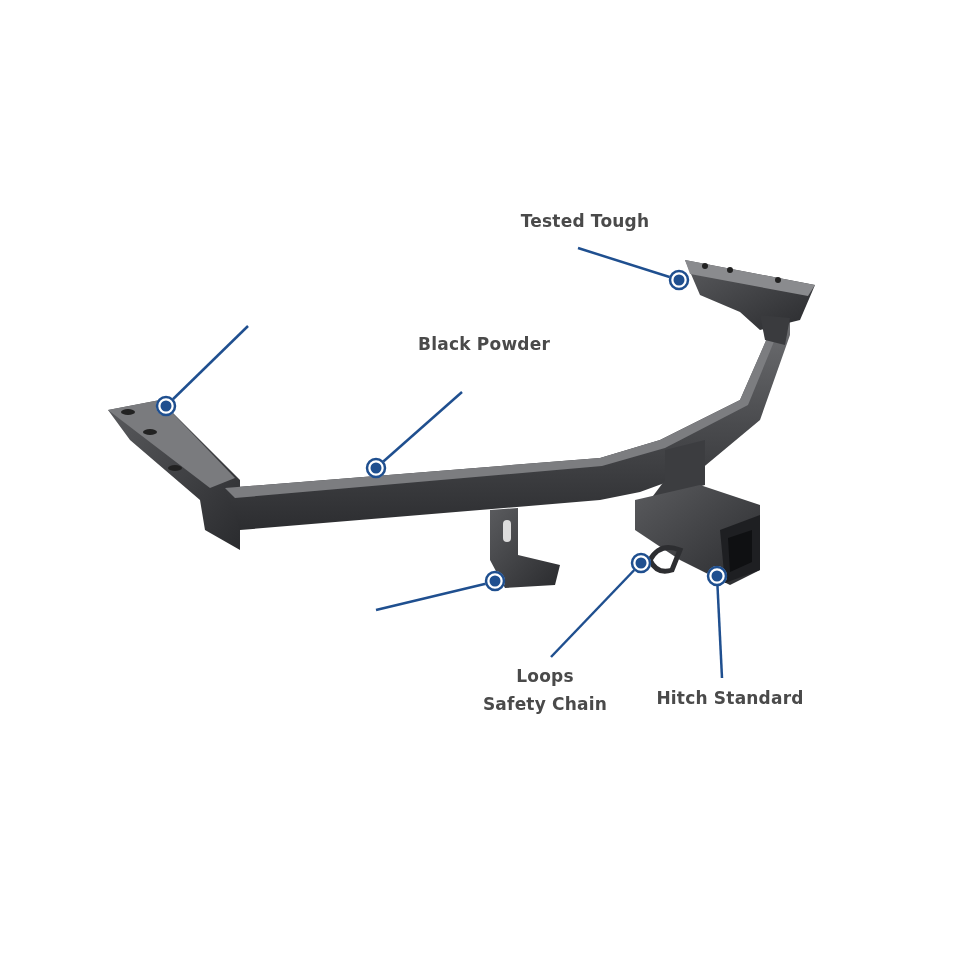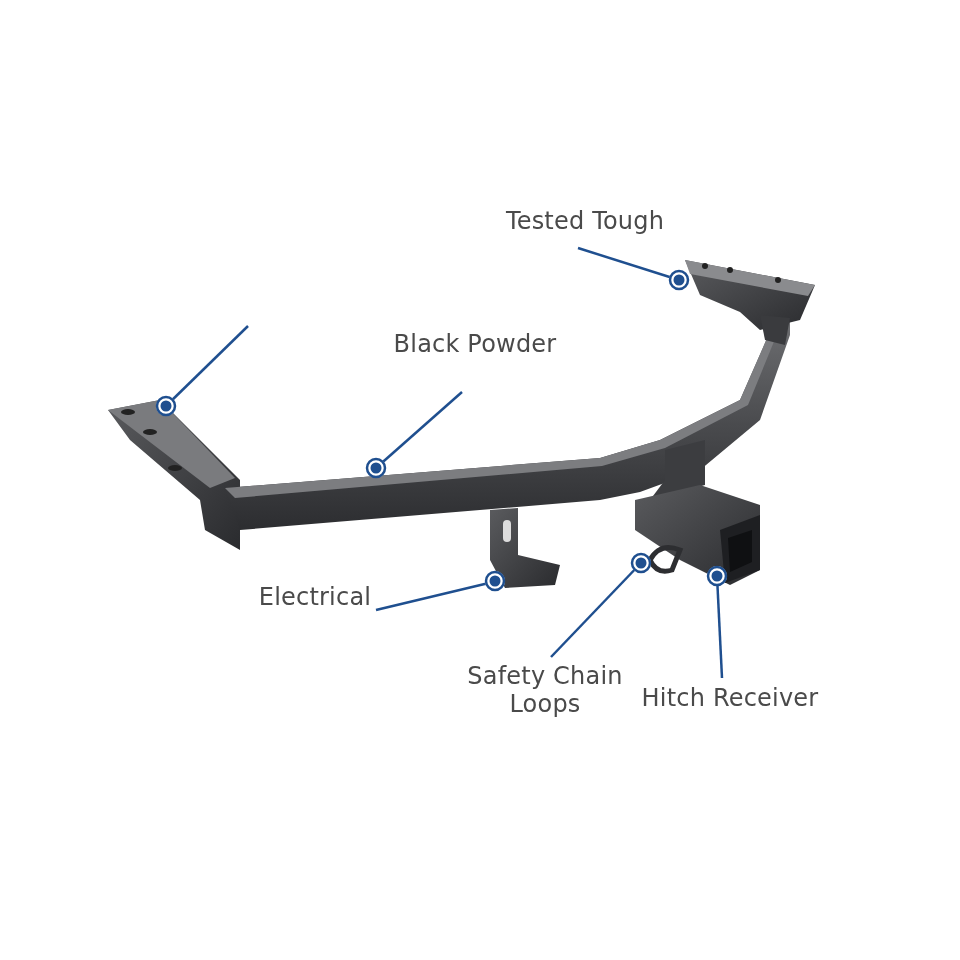--- a/index.html
+++ b/index.html
@@ -1,18 +1,18 @@
 <!DOCTYPE html>
 <html><head>
 <meta charset="utf-8">
 <style>
   html, body { margin:0; padding:0; background:#ffffff; }
   body { width:960px; height:960px; position:relative; overflow:hidden; font-family:"DejaVu Sans", sans-serif; }
   #stage { position:absolute; left:0; top:0; width:960px; height:960px; }
-  .label { position:absolute; color:#4a4a4a; font-weight:normal; font-size:24px; line-height:28px; text-align:center; white-space:nowrap; letter-spacing:0.2px; }
+  .label { position:absolute; color:#4a4a4a; font-weight:bold; font-size:17px; line-height:28px; text-align:center; white-space:nowrap; letter-spacing:0.2px; }
   .label span { display:block; }
 </style>
 </head>
 <body>
 
 <div id="stage">
   <svg width="960" height="960" viewBox="0 0 960 960">
     <defs>
       <linearGradient id="metal" x1="0" y1="0" x2="0" y2="1">
         <stop offset="0" stop-color="#6e6f72"></stop>
@@ -99,26 +99,25 @@
           <circle cx="717" cy="576" r="10" fill="#fff"></circle>
           <circle cx="717" cy="576" r="9" fill="none" stroke="#1f4f8f" stroke-width="2.5"></circle>
           <circle cx="717" cy="576" r="5.5" fill="#1f4f8f"></circle>
         </g>
     </g>
   </svg>
 
   <div class="label" style="left:490px; top:207px; width:190px;">
     <span>Tested Tough</span>
   </div>
-  <div class="label" style="left:380px; top:330px; width:190px;">
+  <div class="label" style="left:360px; top:330px; width:190px;text-align:right;">
     <span>Black Powder</span>
   </div>
   <div class="label" style="left:245px; top:583px; width:140px;">
-    <span>Electrical</span>
   </div>
   <div class="label" style="left:460px; top:662px; width:170px;">
+    <span>Loops</span>
     <span>Safety Chain</span>
-    <span>Loops</span>
   </div>
   <div class="label" style="left:640px; top:684px; width:180px;">
-    <span>Hitch Receiver</span>
+    <span>Hitch Standard</span>
   </div>
 </div>
 
 </body></html>

